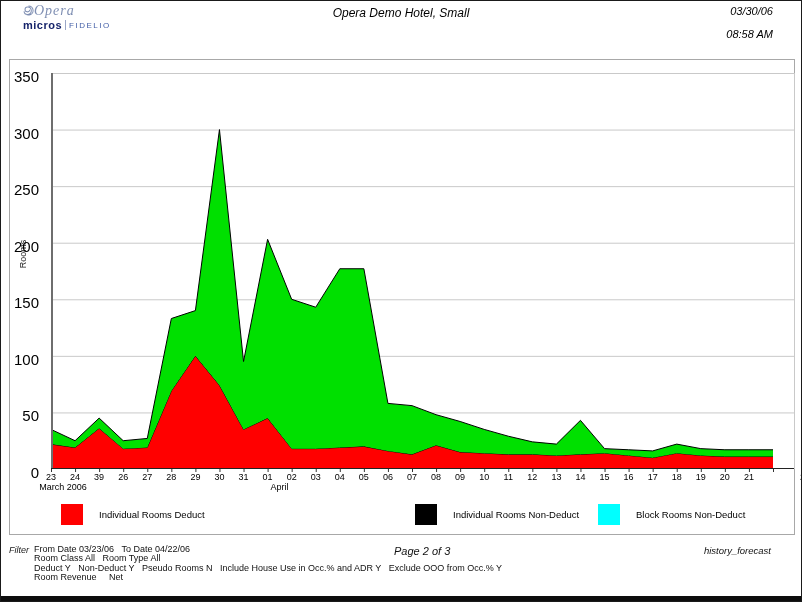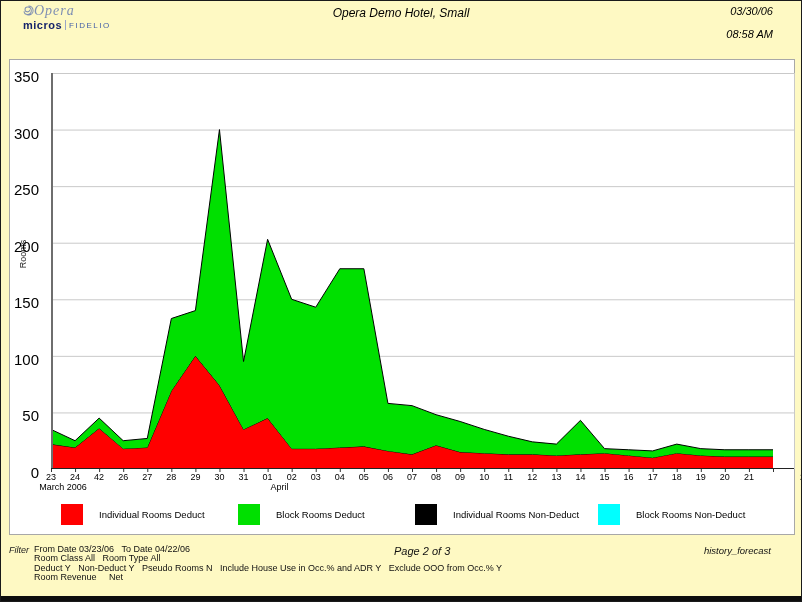--- a/index.html
+++ b/index.html
@@ -1,16 +1,16 @@
 <!DOCTYPE html>
 <html><head>
 <meta charset="utf-8">
 <style>
   html,body{margin:0;padding:0;background:#666;}
-  #page{position:relative;width:800px;height:600px;background:#fef9c3;border:1px solid #1a1a1a;
+  #page{position:relative;width:800px;height:600px;background:#ffffff;border:1px solid #1a1a1a;
         font-family:"Liberation Sans",sans-serif;overflow:hidden;}
   
   #logo{position:absolute;left:22px;top:2px;}
   #logo .brand{font-family:"Liberation Serif",serif;font-style:italic;font-size:14px;color:#7f8fb3;letter-spacing:1px;}
   #logo .sub{display:flex;align-items:center;gap:3px;margin-top:0px;}
   #logo .micros{font-size:11px;font-weight:bold;color:#16246b;letter-spacing:0.5px;}
   #logo .divider{width:1px;height:10px;background:#9aa6c6;}
   #logo .fidelio{font-size:8px;color:#4560a8;letter-spacing:1.5px;}
   #report-title{position:absolute;left:0;right:0;top:5px;text-align:center;font-size:12px;font-style:italic;color:#000;}
   #report-subtitle{position:absolute;left:0;right:0;top:37px;text-align:center;font-size:12px;font-style:italic;font-weight:bold;color:#000;}
@@ -118,21 +118,21 @@
       <line x1="626.2333333333333" y1="396" x2="626.2333333333333" y2="399" stroke="#333" stroke-width="1"></line>
       <line x1="650.3" y1="396" x2="650.3" y2="399" stroke="#333" stroke-width="1"></line>
       <line x1="674.3666666666667" y1="396" x2="674.3666666666667" y2="399" stroke="#333" stroke-width="1"></line>
       <line x1="698.4333333333333" y1="396" x2="698.4333333333333" y2="399" stroke="#333" stroke-width="1"></line>
       <line x1="722.5" y1="396" x2="722.5" y2="399" stroke="#333" stroke-width="1"></line>
     </svg>
 
   <div id="x-labels">
       <div class="xl" style="left: 0px;">23</div>
       <div class="xl" style="left: 24.0667px;">24</div>
-      <div class="xl" style="left: 48.1333px;">42</div>
+      <div class="xl" style="left: 48.1333px;">39</div>
       <div class="xl" style="left: 72.2px;">26</div>
       <div class="xl" style="left: 96.2667px;">27</div>
       <div class="xl" style="left: 120.333px;">28</div>
       <div class="xl" style="left: 144.4px;">29</div>
       <div class="xl" style="left: 168.467px;">30</div>
       <div class="xl" style="left: 192.533px;">31</div>
       <div class="xl" style="left: 216.6px;">01</div>
       <div class="xl" style="left: 240.667px;">02</div>
       <div class="xl" style="left: 264.733px;">03</div>
       <div class="xl" style="left: 288.8px;">04</div>
@@ -156,24 +156,20 @@
       <div class="xl" style="left: 722px; margin-left: 32px;">22</div>
       <div class="month" style="left: 12px;">March 2006</div>
       <div class="month" style="left: 228.6px;">April</div>
     </div>
 
   <div id="legend">
       <div class="legend-item" style="left: 52px;">
         <span class="legend-swatch" style="background: rgb(255, 0, 0);"></span>
         <span class="legend-label">Individual Rooms Deduct</span>
       </div>
-      <div class="legend-item" style="left: 229px;">
-        <span class="legend-swatch" style="background: rgb(0, 224, 0);"></span>
-        <span class="legend-label">Block Rooms Deduct</span>
-      </div>
       <div class="legend-item" style="left: 406px;">
         <span class="legend-swatch" style="background: rgb(0, 0, 0);"></span>
         <span class="legend-label">Individual Rooms Non-Deduct</span>
       </div>
       <div class="legend-item" style="left: 589px;">
         <span class="legend-swatch" style="background: rgb(0, 255, 255);"></span>
         <span class="legend-label">Block Rooms Non-Deduct</span>
       </div>
     </div>
 

